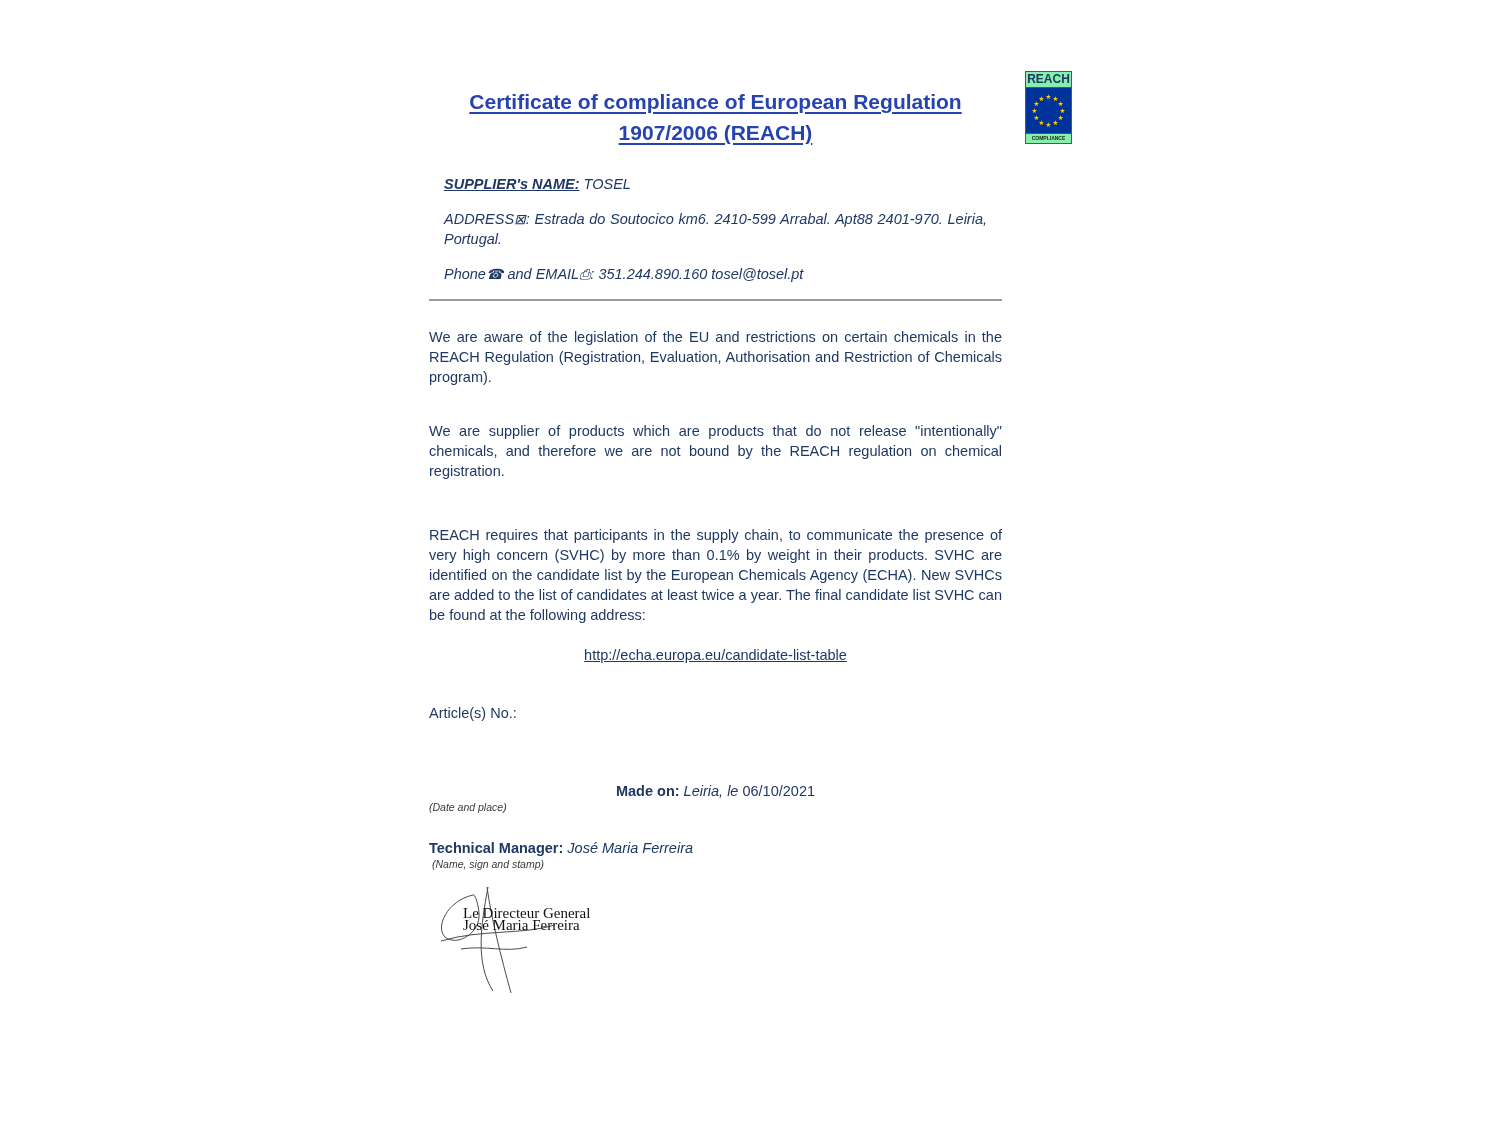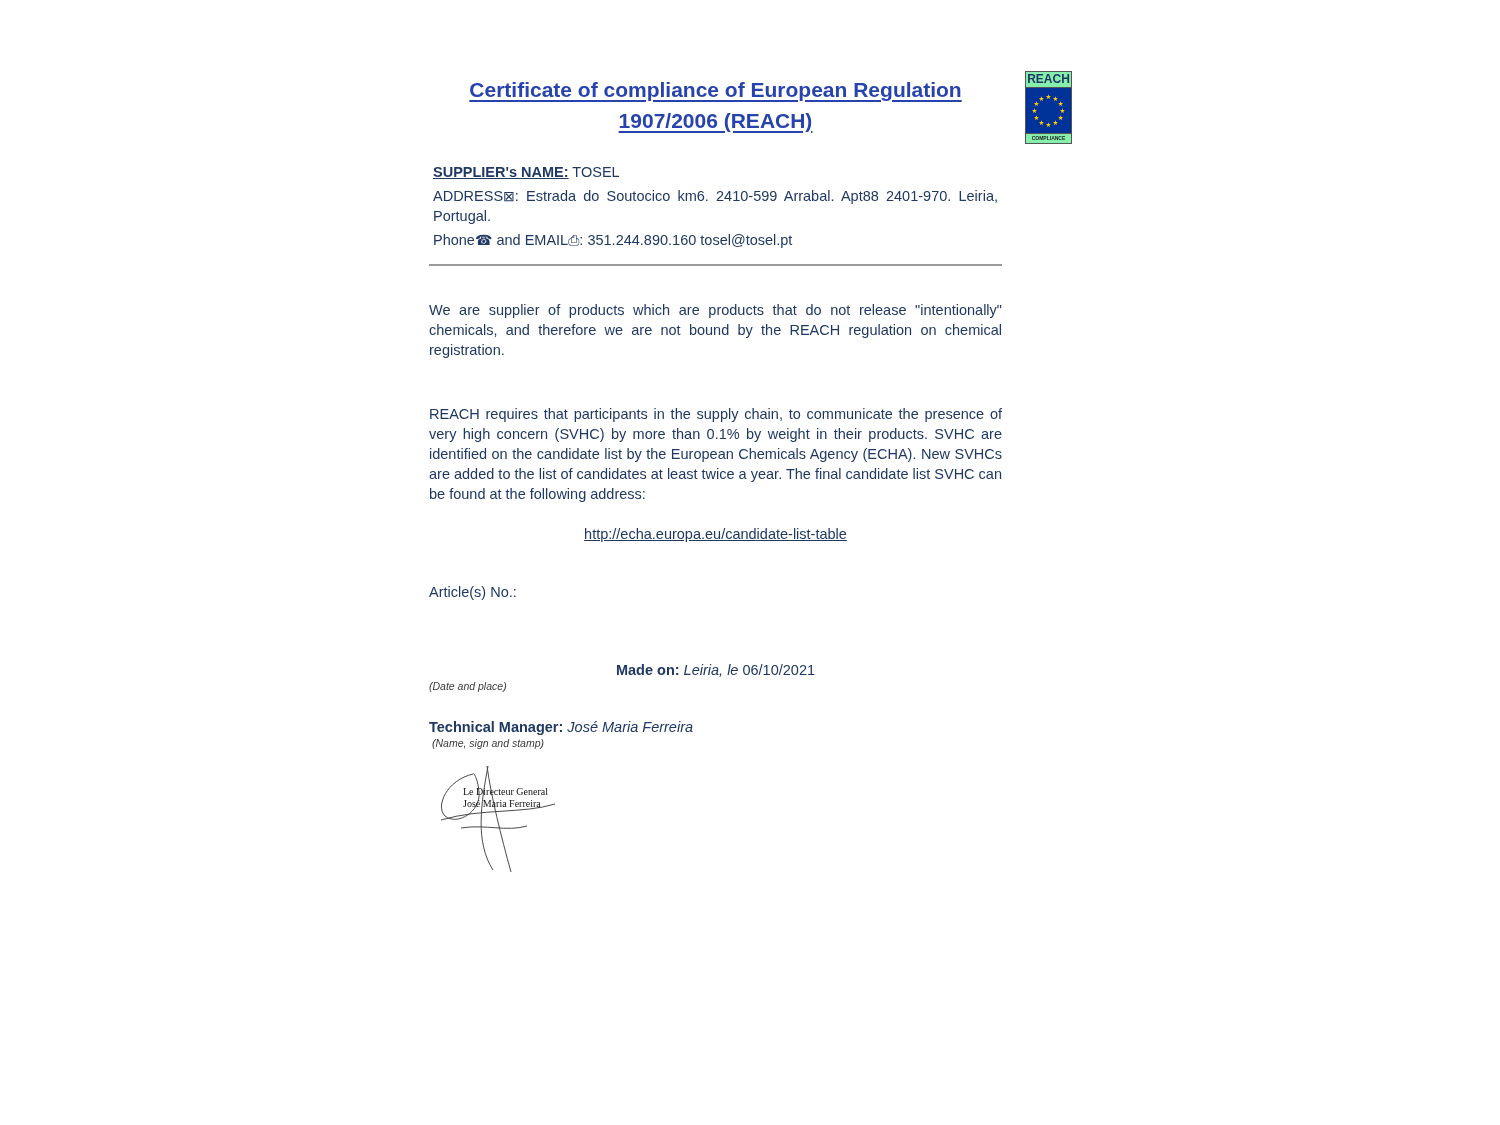--- a/index.html
+++ b/index.html
@@ -28,32 +28,32 @@
     letter-spacing: 0px;
   }
   .eu-flag { display: block; width: 45px; height: 45px; }
   .logo-compliance-text {
     font-weight: bold; font-size: 5px; line-height: 9px;
     text-align: center; color: #222;
     border-top: 1px solid #555;
   }
   
   .content {
-    position: absolute; left: 429px; top: 74px; width: 573px;
+    position: absolute; left: 429px; top: 86px; width: 573px;
     color: #1f3864;
     font-size: 14.5px; line-height: 20px;
   }
   .title {
     color: #2643b0;
     font-size: 21px; line-height: 31px;
     font-weight: bold; text-align: center;
   }
   .title-line { display: block; text-decoration: underline; text-underline-offset: 3px; }
   .supplier { margin-top: 26px; }
-  .supplier p { margin: 4px; }
+  .supplier p { margin: 15px; font-style: italic; }
   .just { text-align: justify; }
   .b { font-weight: bold; }
   .u { text-decoration: underline; }
   .i { font-style: italic; }
   .icon { font-size: 14px; }
   .rule {
     border: none; border-top: 2px solid #9a9a9a;
     margin-top: 14px;
   }
   .para { text-align: justify; }
@@ -74,21 +74,21 @@
   
   .signature {
     position: relative;
     margin-top: 16px; margin-left: 2px;
     width: 150px; height: 110px;
   }
   .signature svg { position: absolute; left: 0; top: 0; }
   .stamp-text {
     position: absolute; left: 32px; top: 20px;
     font-family: "Liberation Serif", serif;
-    font-size: 10px; line-height: 12px;
+    font-size: 15px; line-height: 12px;
     color: #111; white-space: nowrap;
   }
 </style>
 </head>
 <body>
 
 <div class="page">
 
   <div class="reach-logo">
     <div class="logo-reach-text">REACH</div>
@@ -120,20 +120,21 @@
     </h1>
 
     <div class="supplier">
       <p><span class="b u">SUPPLIER's NAME:</span><span> TOSEL</span></p>
       <p class="just"><span>ADDRESS</span><span class="icon">⊠</span><span>: Estrada do Soutocico km6. 2410-599 Arrabal. Apt88 2401-970. Leiria, Portugal.</span></p>
       <p><span>Phone</span><span class="icon">☎</span><span> and EMAIL</span><span class="icon">⎙</span><span>: 351.244.890.160 tosel@tosel.pt</span></p>
     </div>
 
     <hr class="rule">
 
+    <p class="para p1">We are aware of the legislation of the EU and restrictions on certain chemicals in the REACH Regulation (Registration, Evaluation, Authorisation and Restriction of Chemicals program).</p>
 
     <p class="para p2">We are supplier of products which are products that do not release "intentionally" chemicals, and therefore we are not bound by the REACH regulation on chemical registration.</p>
 
     <p class="para p3">REACH requires that participants in the supply chain, to communicate the presence of very high concern (SVHC) by more than 0.1% by weight in their products. SVHC are identified on the candidate list by the European Chemicals Agency (ECHA). New SVHCs are added to the list of candidates at least twice a year. The final candidate list SVHC can be found at the following address:</p>
 
     <p class="link-line"><a class="link" href="#">http://echa.europa.eu/candidate-list-table</a></p>
 
 
     <p class="article">Article(s) No.:</p>
 

